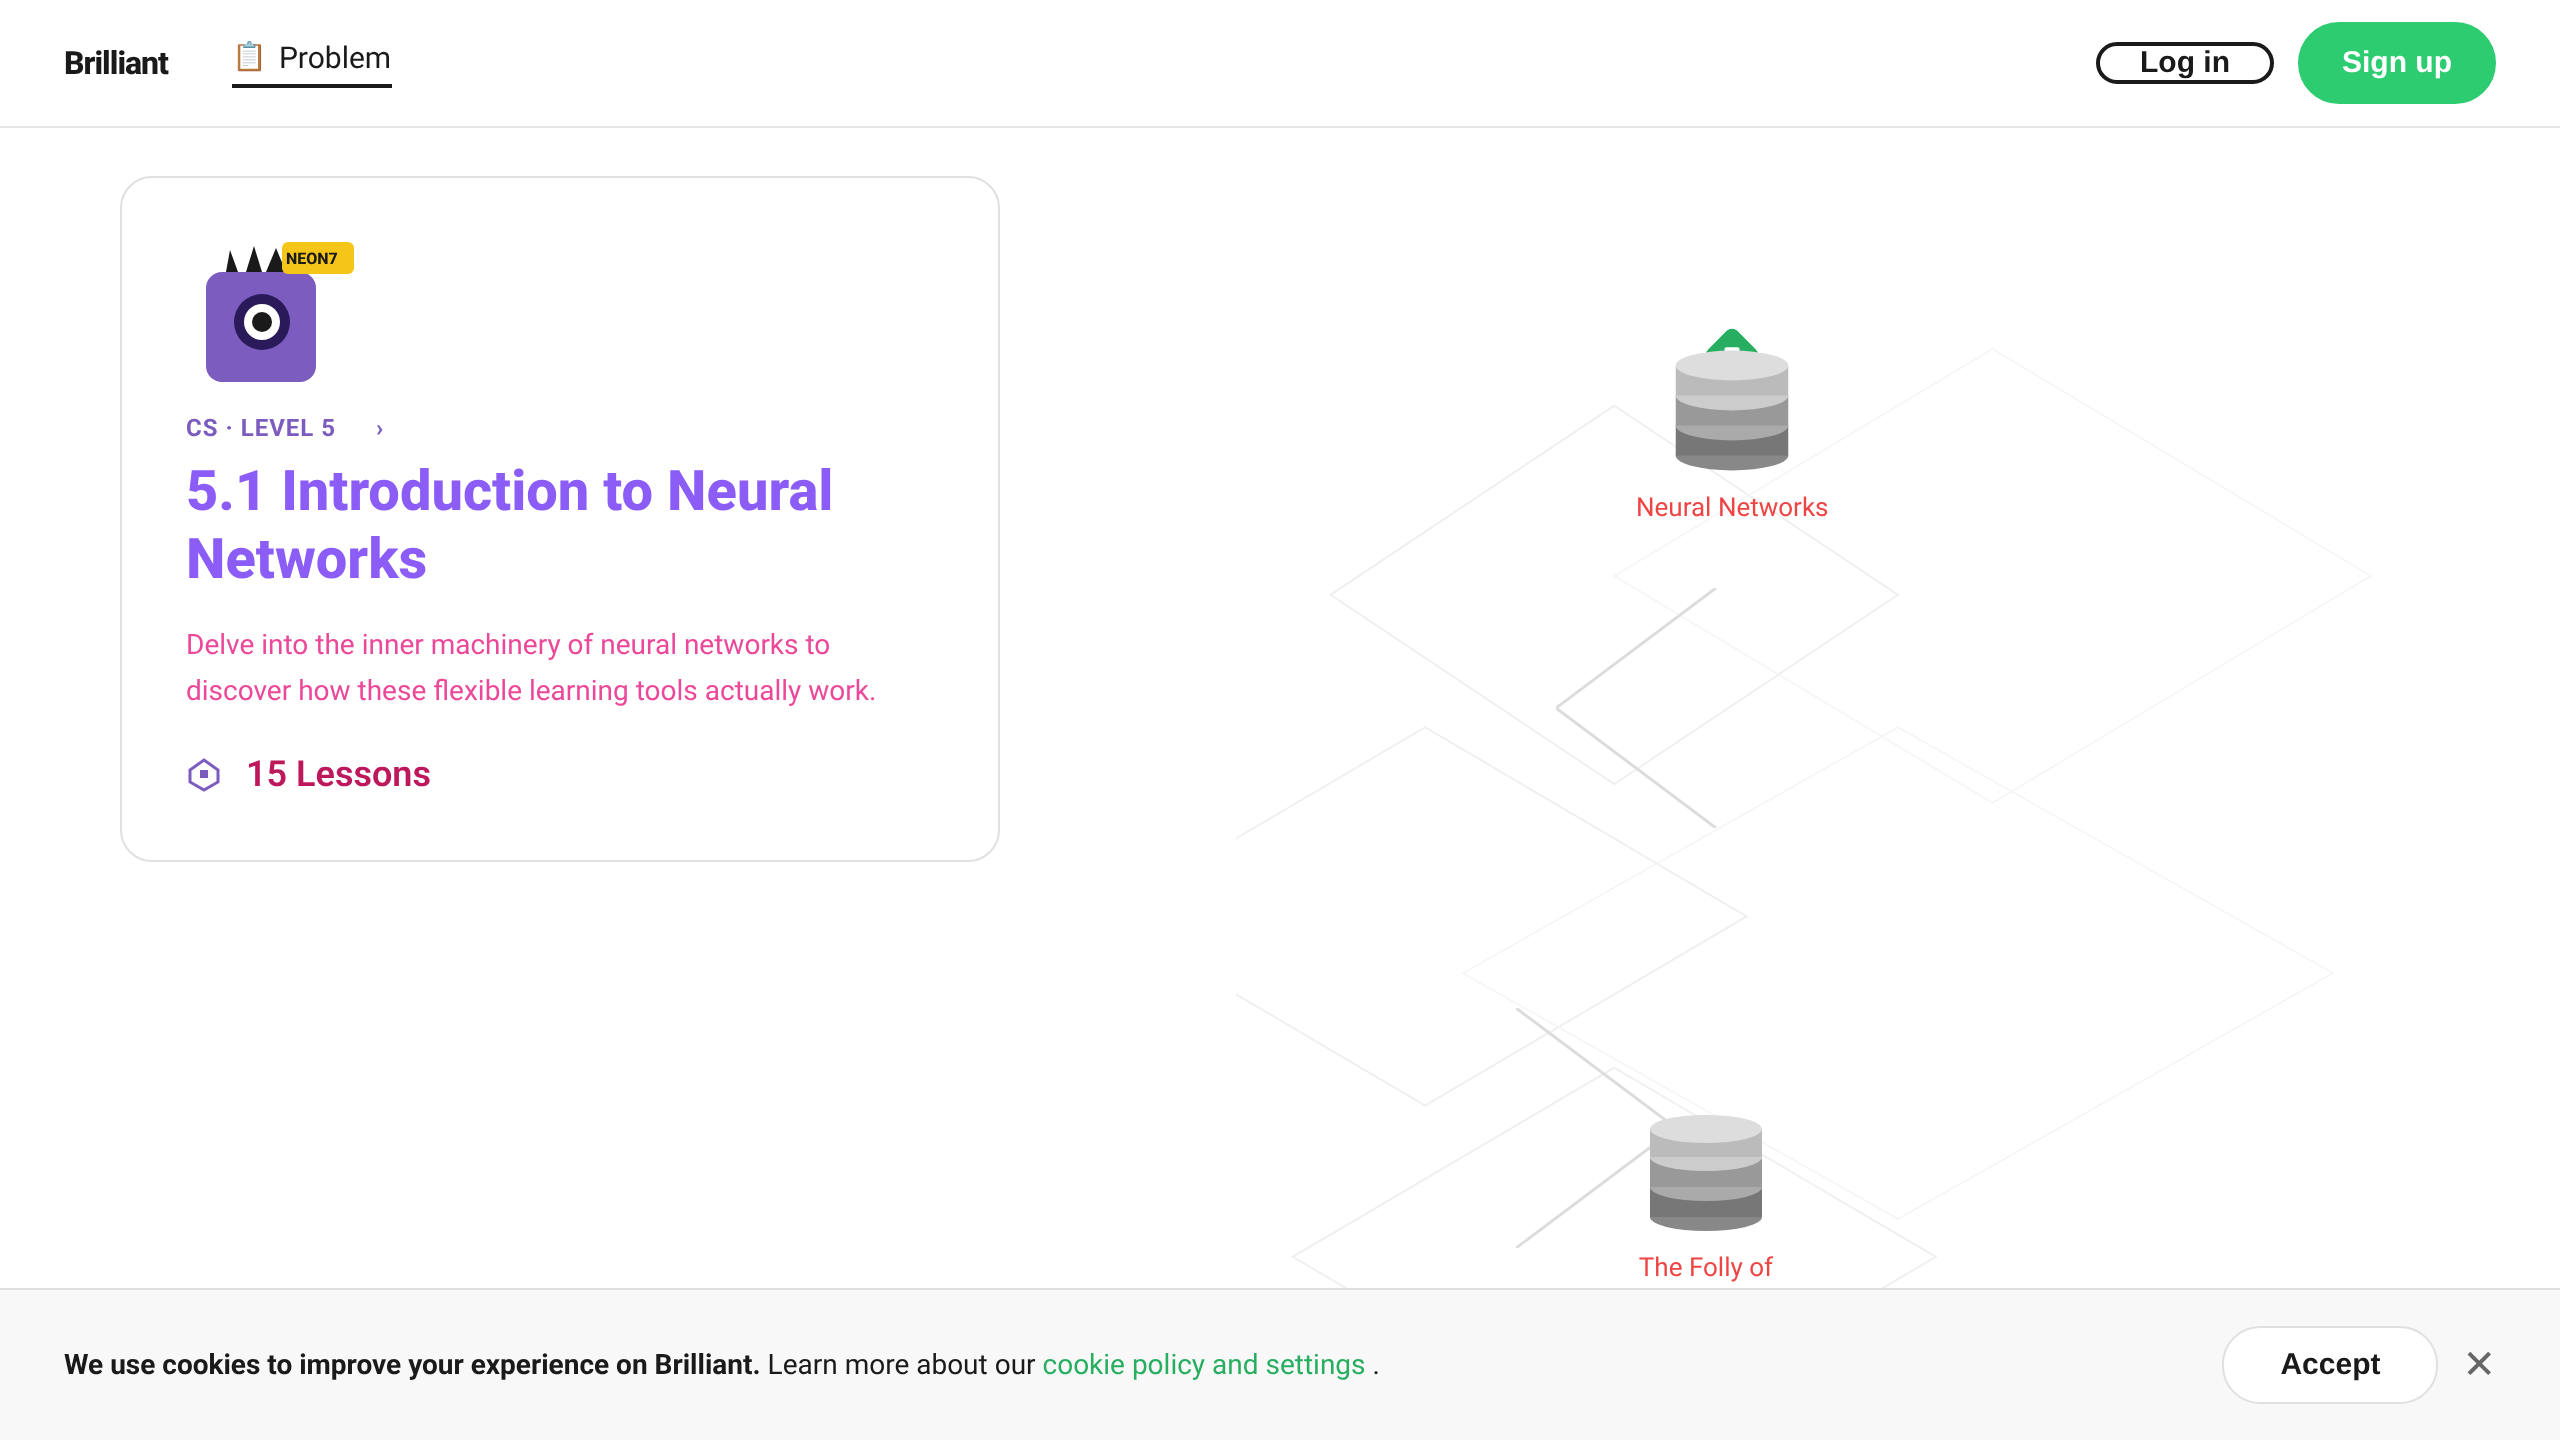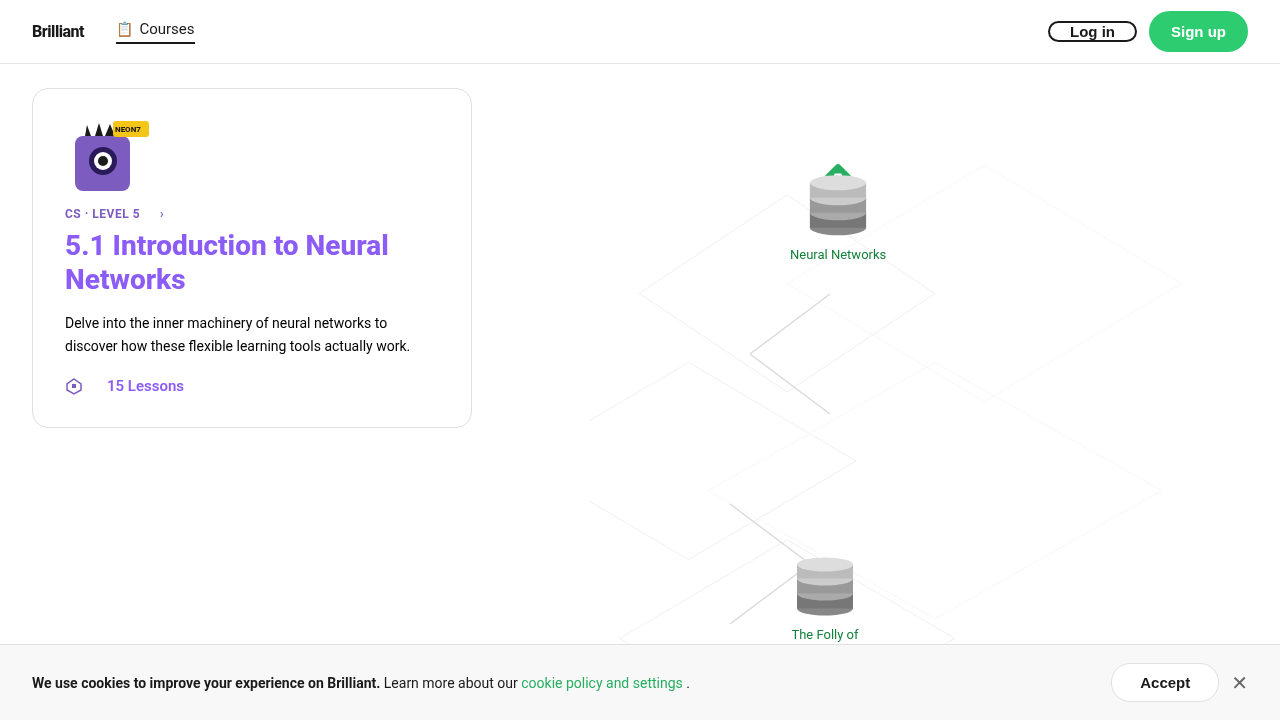--- a/index.html
+++ b/index.html
@@ -72,20 +72,21 @@
       font-weight: 600;
       cursor: pointer;
       color: #fff;
     }
 
     
     .main {
       display: flex;
       height: calc(720px - 64px);
       position: relative;
+      padding-left: 28px;
     }
 
     
     .left-panel {
       width: 590px;
       padding: 24px 32px;
       flex-shrink: 0;
     }
     .course-card {
       background: #fff;
@@ -116,51 +117,51 @@
     }
     .course-title {
       font-size: 28px;
       font-weight: 800;
       color: #8b5cf6;
       line-height: 1.2;
       margin-bottom: 16px;
     }
     .course-desc {
       font-size: 14px;
-      color: #000000;
+      color: #ec4899;
       line-height: 1.6;
       margin-bottom: 20px;
     }
     .lessons-badge {
       display: flex;
       align-items: center;
-      gap: 24px;
-      font-size: 15px;
+      gap: 12px;
+      font-size: 18px;
       font-weight: 600;
-      color: #8b5cf6;
+      color: #be185d;
     }
 
     
     .right-panel {
       flex: 1;
       position: relative;
       overflow: hidden;
     }
 
     
     .course-node {
       position: absolute;
       display: flex;
       flex-direction: column;
       align-items: center;
       cursor: pointer;
     }
     .node-label {
       font-size: 13px;
-      color: #15803d;
+      color: #ef4444;
       text-align: center;
       margin-top: 8px;
       line-height: 1.3;
     }
 
     
     .cookie-banner {
       position: absolute;
       bottom: 0;
       left: 0;
@@ -215,21 +216,21 @@
     }
   </style>
 </head>
 <body>
 
 <header class="header">
   <div class="header-left">
     <div class="logo">Brilliant</div>
     <div class="nav-item">
       <span class="nav-icon">📋</span>
-      <span>Courses</span>
+      <span>Problem</span>
     </div>
   </div>
   <div class="header-right">
     <button class="btn-login">Log in</button>
     <button class="btn-signup">Sign up</button>
   </div>
 </header>
 
 <div class="main">
 

